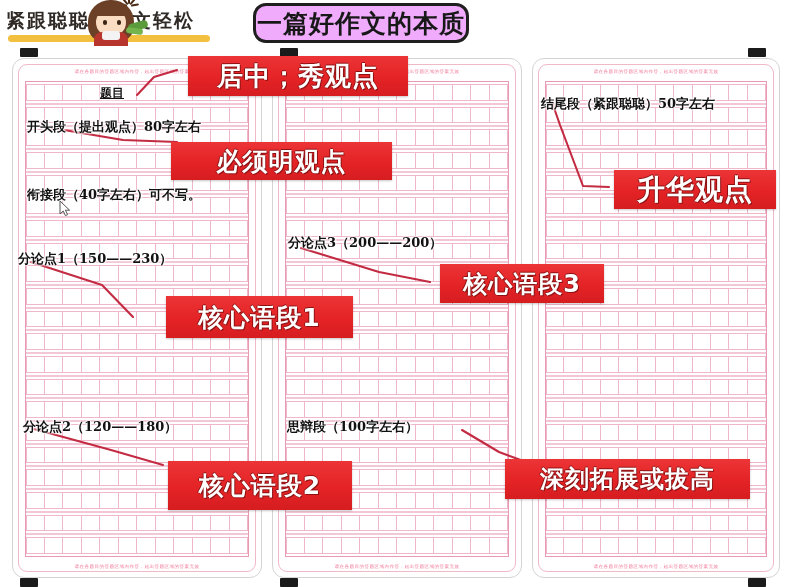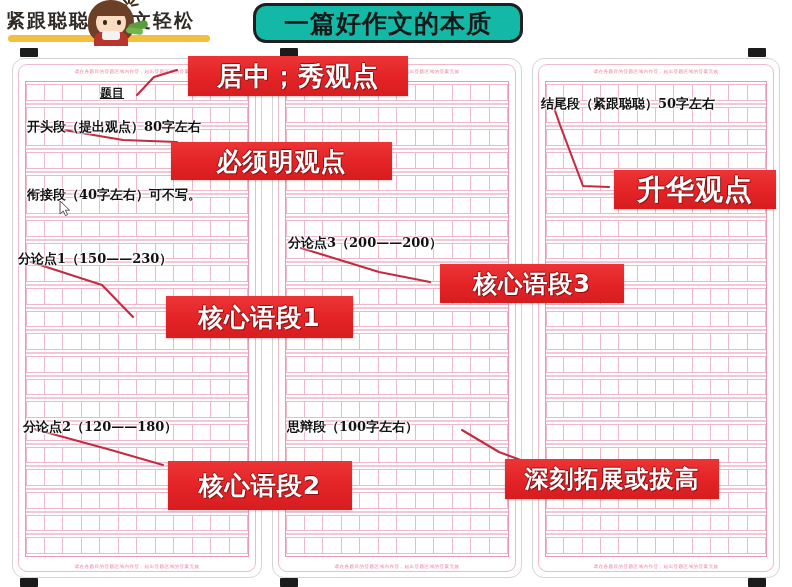--- a/index.html
+++ b/index.html
@@ -30,22 +30,22 @@
   .av-eye{position:absolute;top:22px;width:4px;height:5px;background:#3a2414;border-radius:2px;}
   .av-eye.l{left:21px;} .av-eye.r{left:35px;}
   .av-body{position:absolute;left:12px;top:34px;width:34px;height:18px;background:#b8352e;border-radius:8px 8px 3px 3px;}
   .av-collar{position:absolute;left:20px;top:33px;width:18px;height:9px;background:#f3f3f3;border-radius:3px;}
   .av-leaf{position:absolute;left:46px;top:24px;width:20px;height:8px;background:#5c9b3b;border-radius:6px;transform:rotate(-16deg);}
   .av-leaf2{position:absolute;left:44px;top:30px;width:17px;height:6px;background:#74b44c;border-radius:5px;transform:rotate(8deg);}
   .av-spark{position:absolute;left:36px;top:0px;width:22px;height:22px;}
   .av-spark i{position:absolute;left:10px;top:0;width:2px;height:8px;background:#4a2c18;border-radius:1px;transform-origin:50% 100%;}
 
   .title-banner{
-    position:absolute;left:253px;top:3px;width:270px;height:40px;
-    background:#14b8a6;border:3px solid #1f1f1f;border-radius:13px;
+    position:absolute;left:253px;top:3px;width:216px;height:40px;
+    background:#f0abfc;border:3px solid #1f1f1f;border-radius:13px;
     box-sizing:border-box;
   }
   .title-banner .tb-text{
     position:absolute;left:0;top:0;width:100%;height:100%;
     display:flex;align-items:center;justify-content:center;
     font-family:"DejaVu Sans","Liberation Sans",sans-serif;
     font-size:25px;font-weight:bold;color:#181818;letter-spacing:1px;
     white-space:nowrap;
   }
   .tb-shadow{
@@ -1240,23 +1240,23 @@
   <div class="anno" style="left:541px;top:95px;font-size:13px;">结尾段（紧跟聪聪）50字左右</div>
 
   <div class="redlabel" style="left:188px;top:56px;width:220px;height:40px;font-size:26px;">居中；秀观点</div>
 
   <div class="redlabel" style="left:171px;top:142px;width:221px;height:38px;font-size:25px;">必须明观点</div>
 
   <div class="redlabel" style="left:166px;top:296px;width:187px;height:42px;font-size:25px;">核心语段1</div>
 
   <div class="redlabel" style="left:168px;top:461px;width:184px;height:49px;font-size:25px;">核心语段2</div>
 
-  <div class="redlabel" style="left:440px;top:264px;width:184px;height:39px;font-size:24px;">核心语段3</div>
-
-  <div class="redlabel" style="left:505px;top:459px;width:214px;height:40px;font-size:24px;">深刻拓展或拔高</div>
+  <div class="redlabel" style="left:440px;top:264px;width:164px;height:39px;font-size:24px;">核心语段3</div>
+
+  <div class="redlabel" style="left:505px;top:459px;width:245px;height:40px;font-size:24px;">深刻拓展或拔高</div>
 
   <div class="redlabel" style="left:614px;top:170px;width:162px;height:39px;font-size:28px;">升华观点</div>
 
   <div class="cursor" style="left:59px;top:200px;">
     <svg width="12" height="17" viewBox="0 0 12 17">
       <path d="M1,1 L1,14 L4.2,11 L6.4,15.6 L8.6,14.6 L6.4,10.2 L10.6,10.2 Z" fill="#ffffff" stroke="#555" stroke-width="1"></path>
     </svg>
   </div>
 
 </div>

